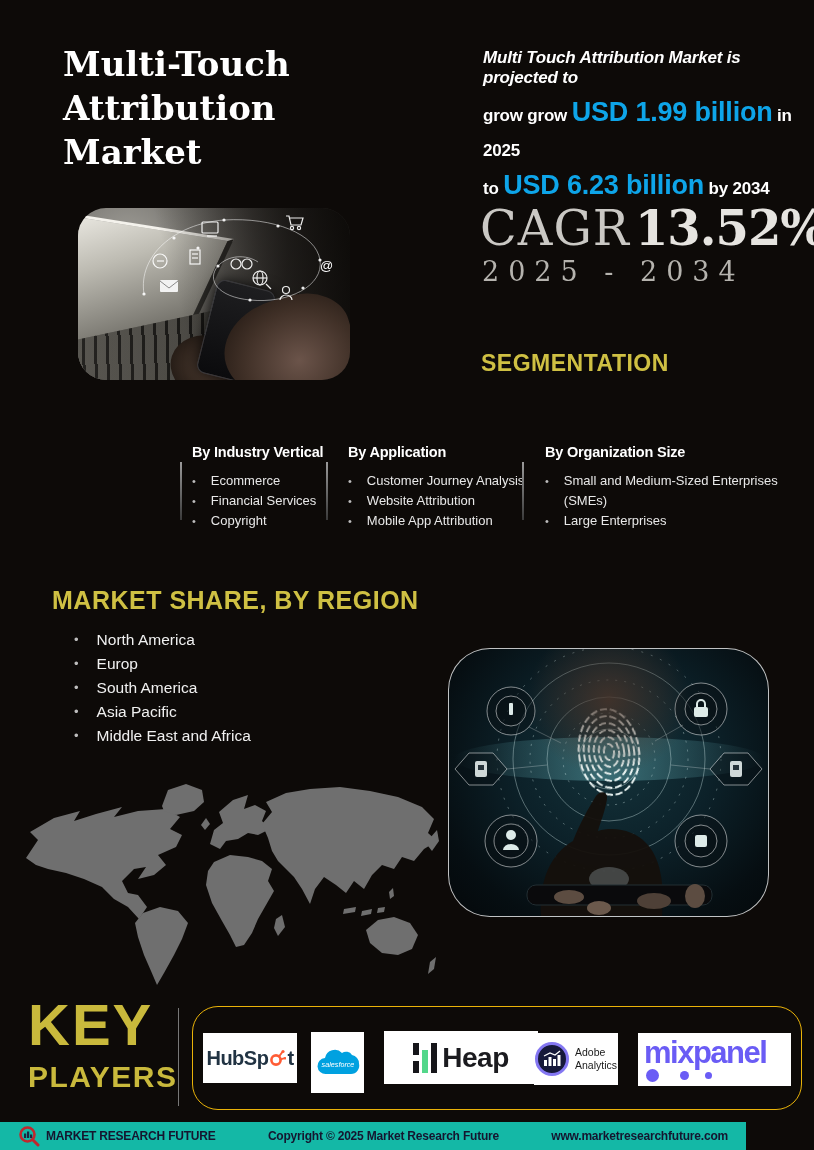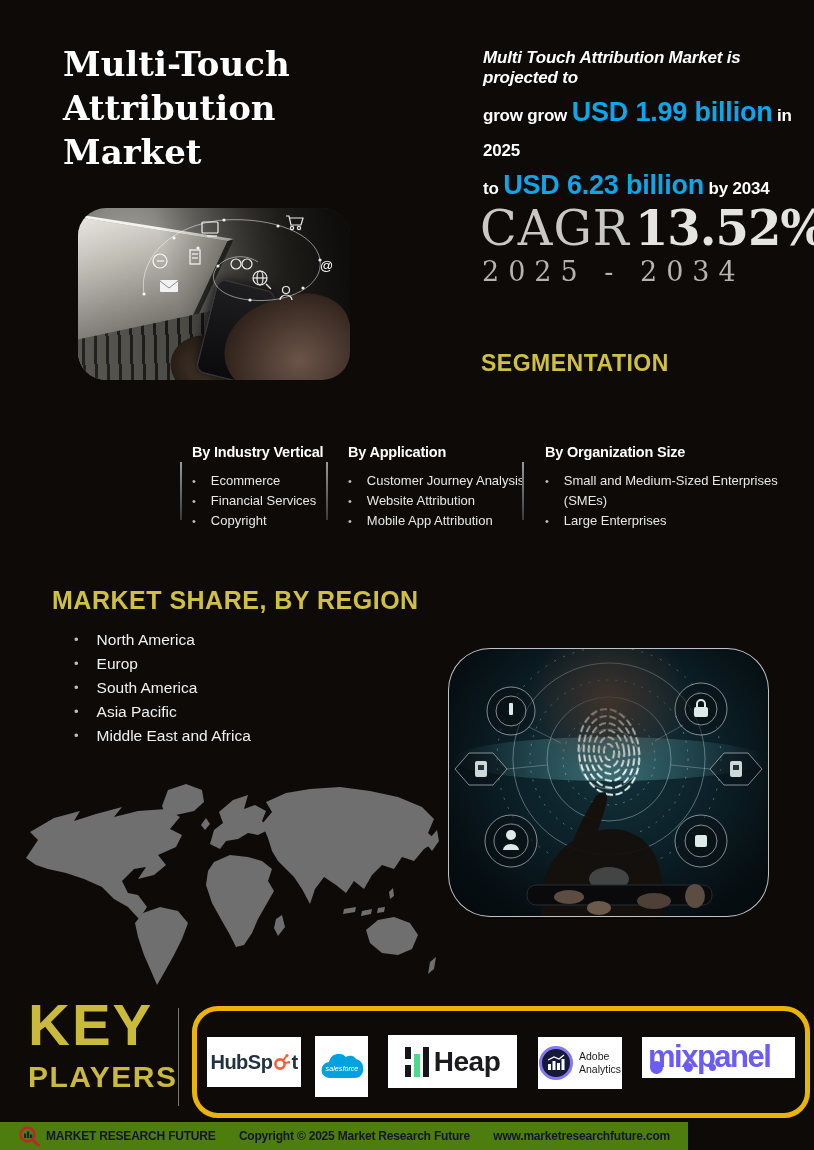--- a/index.html
+++ b/index.html
@@ -65,40 +65,40 @@
   .photo2:before{content:"";position:absolute;left:24%;top:-10%;width:52%;height:58%;
           background:radial-gradient(ellipse at center, rgba(72,52,42,.85) 0%, transparent 70%);}
   .worldmap{position:absolute;left:10px;top:778px;}
 
   
   .kp-heading{position:absolute;left:28px;top:996px;color:#c9b93c;font-weight:bold;line-height:1;}
   .kp-l1{font-size:58px;letter-spacing:2px;}
   .kp-l2{font-size:30px;letter-spacing:1.5px;margin-top:8px;}
   .kp-vdiv{position:absolute;left:178px;top:1008px;width:1px;height:98px;background:#777;}
   .kp-box{position:absolute;left:192px;top:1006px;width:608px;height:102px;
-          border:5px solid #eab308;border-radius:26px;}
+          border:1px solid #eab308;border-radius:26px;}
   .logo-card{position:absolute;background:#fff;display:flex;align-items:center;justify-content:center;}
   .lc-hubspot{left:10px;top:26px;width:94px;height:50px;gap:1px;}
   .hs-text{color:#213343;font-weight:bold;font-size:20px;letter-spacing:-.5px;}
   .lc-salesforce{left:118px;top:25px;width:53px;height:61px;font-style:italic;}
-  .lc-heap{left:191px;top:24px;width:129px;height:53px;gap:4px;}
+  .lc-heap{left:191px;top:24px;width:154px;height:53px;gap:4px;}
   .heap-text{color:#1b1b1f;font-size:28px;font-weight:600;letter-spacing:-.5px;}
   .lc-adobe{left:341px;top:26px;width:84px;height:52px;gap:6px;}
   .adobe-circle{width:34px;height:34px;border-radius:50%;background:#16193a;border:3px solid #8477f2;
                 display:flex;align-items:center;justify-content:center;box-sizing:border-box;}
   .adobe-text{font-size:10.5px;color:#1a1a1a;line-height:13px;}
-  .lc-mixpanel{left:445px;top:26px;width:153px;height:41px;position:absolute;}
+  .lc-mixpanel{left:445px;top:26px;width:153px;height:53px;position:absolute;}
   .mx-text{position:absolute;left:6px;top:2px;color:#6a5cf5;font-size:31px;font-weight:bold;letter-spacing:-1.5px;}
   .mx-dot{position:absolute;border-radius:50%;background:#6a5cf5;}
   .mx-d1{left:8px;bottom:4px;width:13px;height:13px;}
   .mx-d2{left:42px;bottom:6px;width:9px;height:9px;}
   .mx-d3{left:67px;bottom:7px;width:7px;height:7px;}
 
   
-  .footer{position:absolute;left:0;top:1122px;width:688px;height:28px;background:#4d7c0f;
+  .footer{position:absolute;left:0;top:1122px;width:746px;height:28px;background:#14b8a6;
           display:flex;align-items:center;justify-content:space-between;padding:0 18px;box-sizing:border-box;}
   .footer-left{display:flex;align-items:center;gap:6px;}
   .footer-brand{font-size:12px;font-weight:bold;color:#15152f;letter-spacing:-.2px;}
   .footer-center{font-size:12px;font-weight:bold;color:#15152f;letter-spacing:-.2px;}
   .footer-right{font-size:12px;font-weight:bold;color:#15152f;text-decoration:none;letter-spacing:-.2px;}
 </style>
 </head>
 <body>
 
 <div class="canvas">

